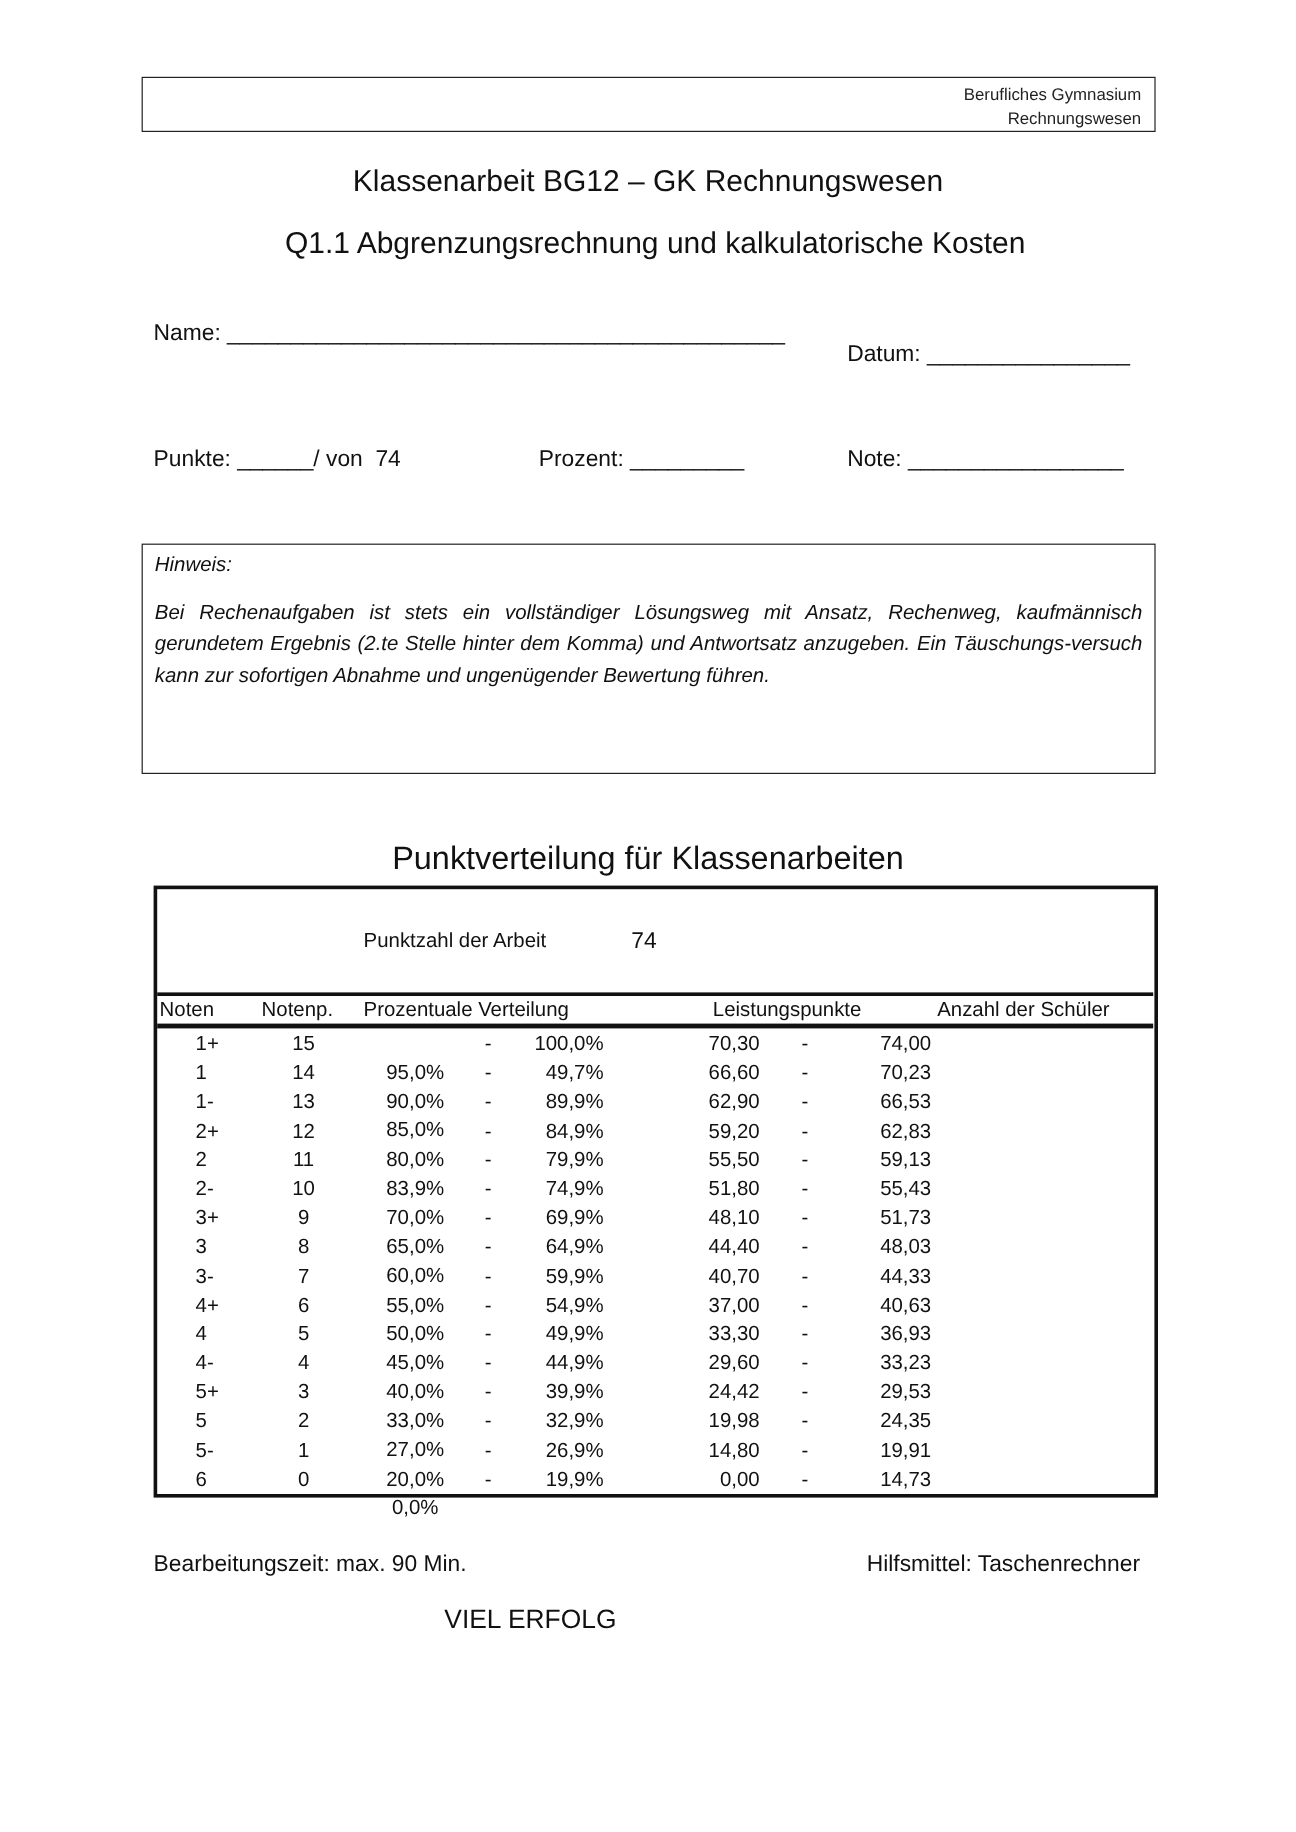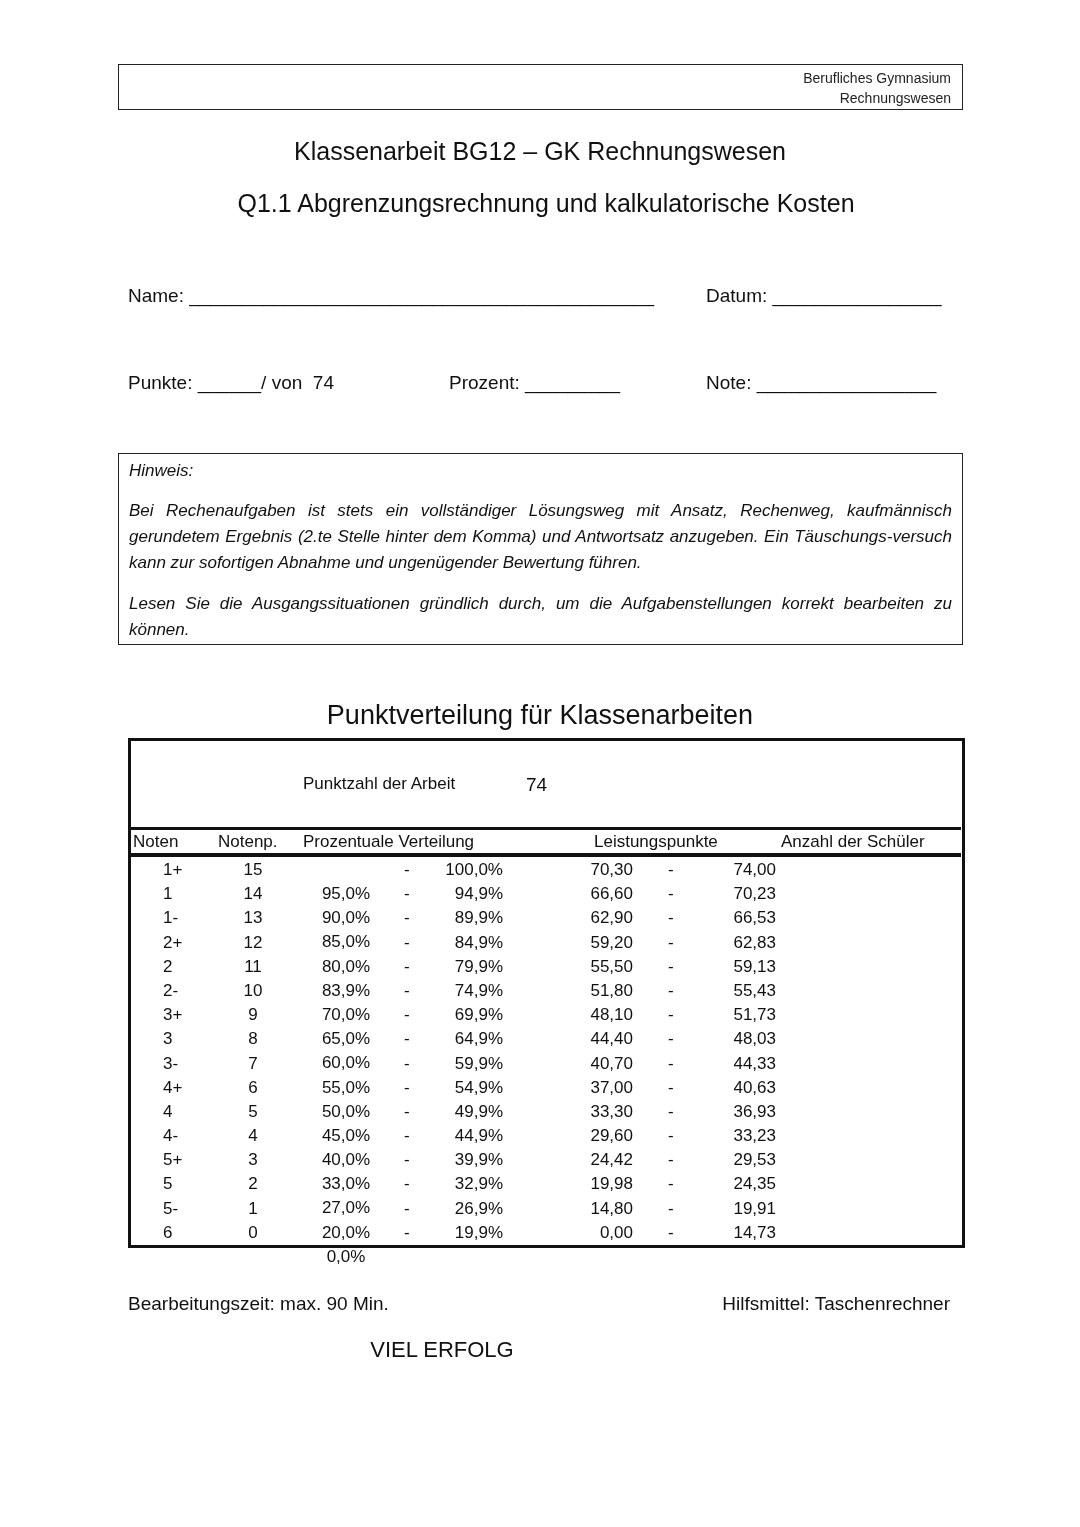--- a/index.html
+++ b/index.html
@@ -56,30 +56,29 @@
 <div class="header-box">
   <div class="header-right">
     <div>Berufliches Gymnasium</div>
     <div>Rechnungswesen</div>
   </div>
 </div>
 
 <div class="title1">Klassenarbeit BG12 – GK Rechnungswesen</div>
 <div class="title2">Q1.1 Abgrenzungsrechnung und kalkulatorische Kosten</div>
 
-<div class="field" style="left:128px; top:285px;">Name: ____________________________________________</div>
+<div class="field" style="left:128px; top:267px;">Name: ____________________________________________</div>
 <div class="field" style="left:706px; top:285px;">Datum: ________________</div>
 <div class="field" style="left:128px; top:372px;">Punkte: ______/ von  74</div>
 <div class="field" style="left:449px; top:372px;">Prozent: _________</div>
 <div class="field" style="left:706px; top:372px;">Note: _________________</div>
 
 <div class="hint-box">
   <div class="hint-title">Hinweis:</div>
   <p>Bei Rechenaufgaben ist stets ein vollständiger Lösungsweg mit Ansatz, Rechenweg, kaufmännisch gerundetem Ergebnis (2.te Stelle hinter dem Komma) und Antwortsatz anzugeben. Ein Täuschungs-versuch kann zur sofortigen Abnahme und ungenügender Bewertung führen.</p>
-  <p>Lesen Sie die Ausgangssituationen gründlich durch, um die Aufgabenstellungen korrekt bearbeiten zu können.</p>
 </div>
 
 <div class="section-title">Punktverteilung für Klassenarbeiten</div>
 
 <div class="grade-box">
   <span class="pz-label">Punktzahl der Arbeit</span>
   <span class="pz-value">74</span>
   <div class="hdr-row">
     <span style="left:2px;">Noten</span>
     <span style="left:87px;">Notenp.</span>
@@ -97,21 +96,21 @@
         <span class="c-l1">70,30</span>
         <span class="c-d2">-</span>
         <span class="c-l2">74,00</span>
         <span class="c-anz"></span>
       </div>
       <div class="row">
         <span class="c-note">1</span>
         <span class="c-np">14</span>
         <span class="c-p1">90,0%</span>
         <span class="c-d1">-</span>
-        <span class="c-p2">94,9%</span>
+        <span class="c-p2">49,7%</span>
         <span class="c-l1">66,60</span>
         <span class="c-d2">-</span>
         <span class="c-l2">70,23</span>
         <span class="c-anz"></span>
       </div>
       <div class="row">
         <span class="c-note">1-</span>
         <span class="c-np">13</span>
         <span class="c-p1">85,0%</span>
         <span class="c-d1">-</span>

